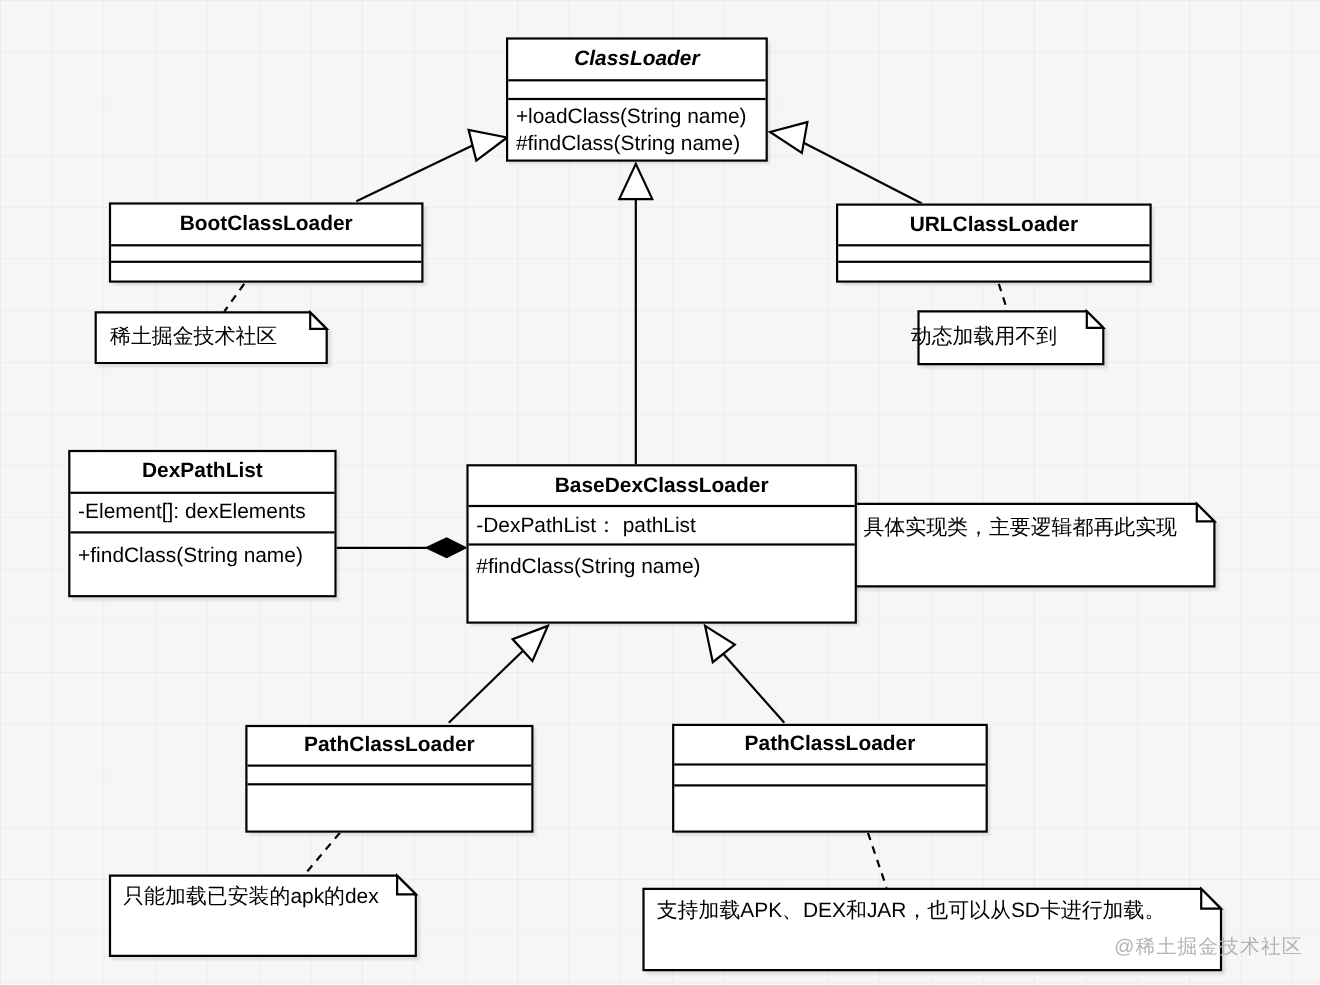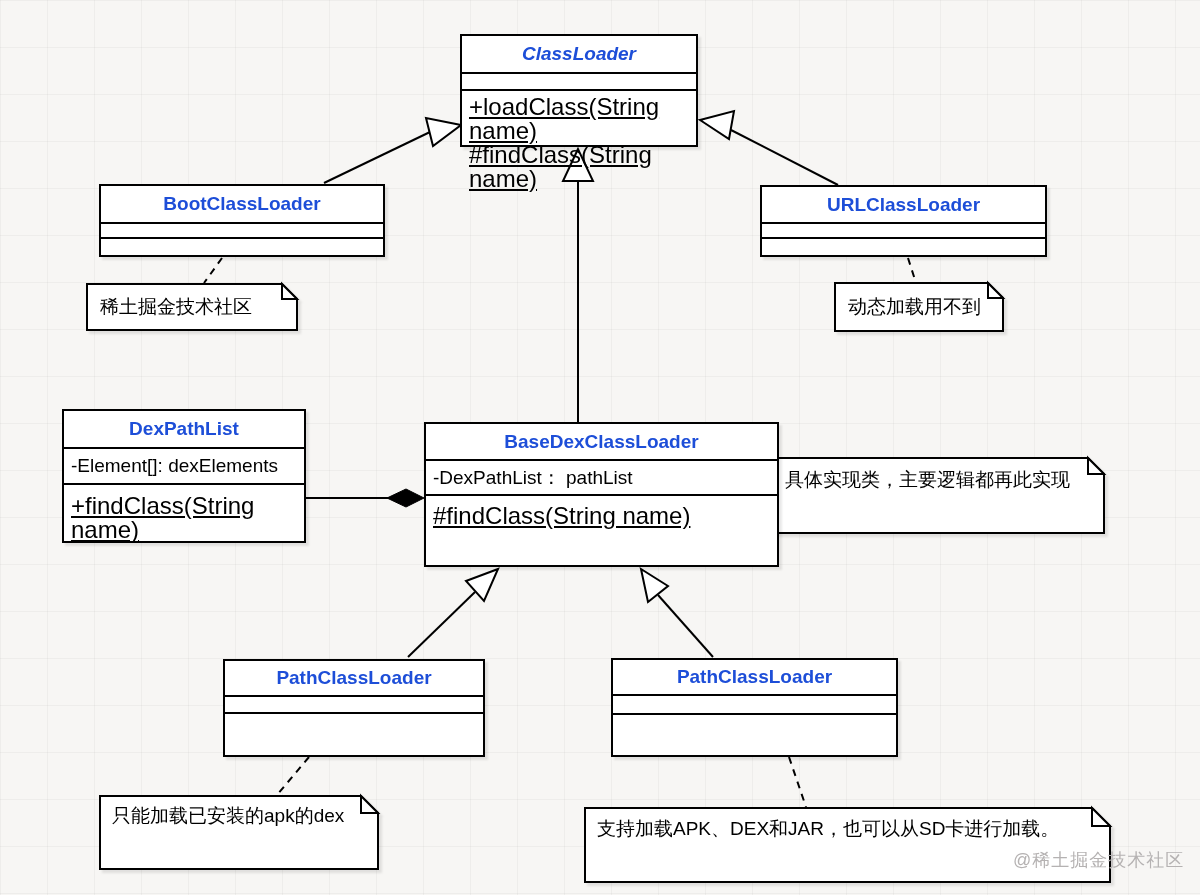--- a/index.html
+++ b/index.html
@@ -20,31 +20,31 @@
   .uml-class {
     position:absolute; box-sizing:border-box;
     background:#fff; border:2px solid #000;
     box-shadow:3px 3px 2px rgba(0,0,0,0.09);
     z-index:2;
   }
   .uml-title {
     box-sizing:border-box; border-bottom:2px solid #000;
     font-weight:bold; font-size:19px; text-align:center;
     display:flex; align-items:center; justify-content:center;
-    color:#1d4ed8;
+    color:#000000;
   }
   .uml-title.italic { font-style:italic; }
   .uml-attrs {
     box-sizing:border-box; border-bottom:2px solid #000;
     font-size:19px; color:#000;
     display:flex; align-items:center; padding-left:7px;
   }
   .uml-methods {
-    box-sizing:border-box; font-size:24px; color:#000;
-    padding:4px 0 0 7px; line-height:24px;text-decoration:underline;
+    box-sizing:border-box; font-size:19px; color:#000;
+    padding:4px 0 0 7px; line-height:24px;
   }
   .note-text {
     position:absolute; z-index:2; font-size:19px; color:#000;
     line-height:24px; white-space:nowrap;
   }
   #watermark {
     position:absolute; z-index:3; font-size:18px; color:#b5b2b2;
     letter-spacing:1px;
   }
   .shadowed { filter:drop-shadow(3px 3px 1px rgba(0,0,0,0.09)); }
@@ -145,20 +145,20 @@
     <div class="uml-methods"></div>
   </div>
 
   <div class="uml-class" style="left:611px;top:658px;width:287px;height:99px">
     <div class="uml-title" style="height:36px">PathClassLoader</div>
     <div class="uml-attrs" style="height:19px"></div>
     <div class="uml-methods"></div>
   </div>
 
   <div class="note-text" style="left:100px;top:295px">稀土掘金技术社区</div>
-  <div class="note-text" style="left:848px;top:295px">动态加载用不到</div>
+  <div class="note-text" style="left:828px;top:295px">动态加载用不到</div>
   <div class="note-text" style="left:785px;top:468px">具体实现类，主要逻辑都再此实现</div>
   <div class="note-text" style="left:112px;top:804px">只能加载已安装的apk的dex</div>
   <div class="note-text" style="left:597px;top:817px">支持加载APK、DEX和JAR，也可以从SD卡进行加载。</div>
 
   <div id="watermark" style="left:1013px;top:848px">@稀土掘金技术社区</div>
 
 </div>
 
 </body></html>

